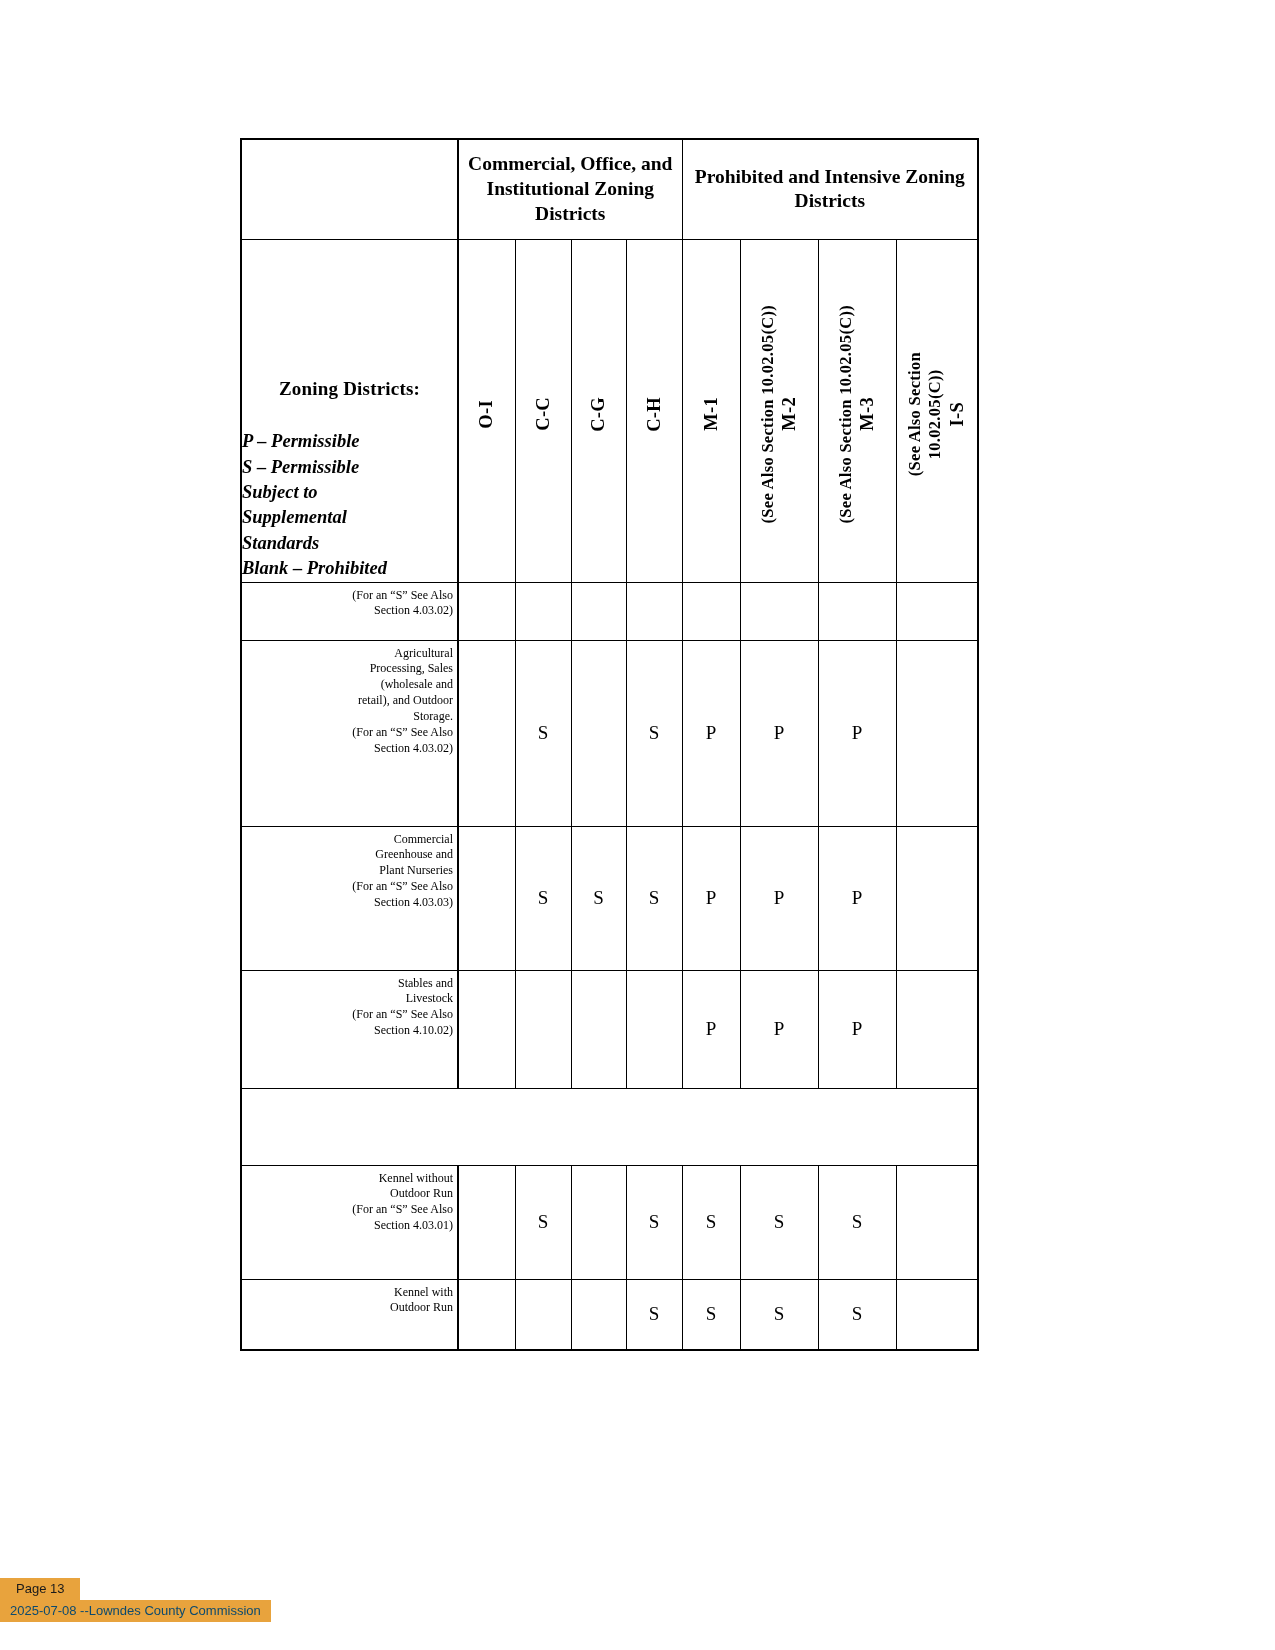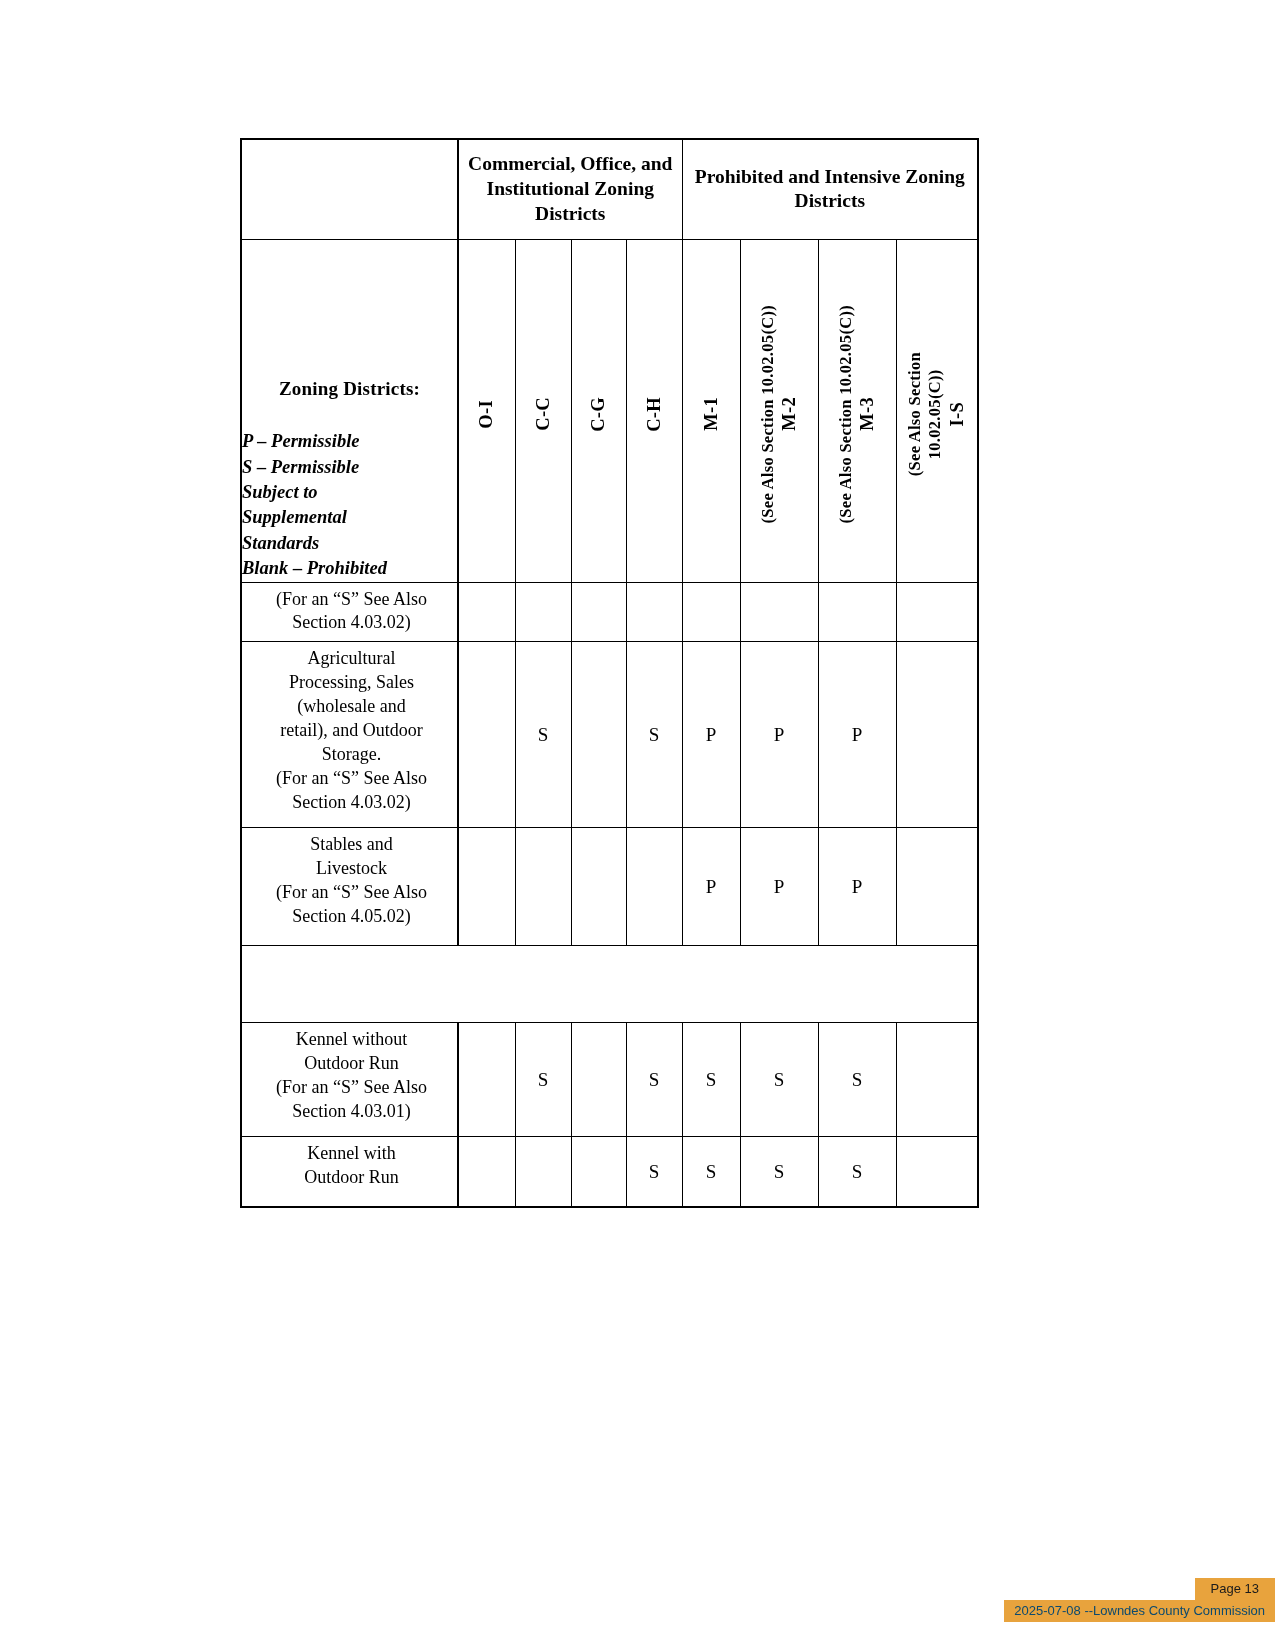--- a/index.html
+++ b/index.html
@@ -122,24 +122,24 @@
     text-align: center;
     letter-spacing: 0.3px;
   }
   .rot.small {
     font-size: 16.5px;
   }
 
   
   .data-row td.rlabel {
     padding: 5px 4px 6px 8px;
-    text-align: center;
+    text-align: right;
     vertical-align: top;
     white-space: pre-line;
-    font-size: 18px;
+    font-size: 12px;
     line-height: 1.33;
     border-right: 2.5px solid #000;
   }
   .data-row td.mark {
     text-align: center;
     vertical-align: middle;
     font-size: 19px;
   }
 
   
@@ -167,21 +167,21 @@
   .clip-bottom {
     overflow: hidden;
   }
 
   
   .footer-stamp {
     position: absolute;
     left: 0;
     right: 0;
     bottom: 28px;
-    text-align: right;
+    text-align: left;
   }
   .stamp-page {
     display: inline-block;
     background: #e8a33d;
     color: #1b1b1b;
     font-family: "Liberation Sans", sans-serif;
     font-size: 13px;
     line-height: 1.45;
     padding: 2px 16px 1px 16px;
   }
@@ -308,26 +308,41 @@
         <td class="mark"></td>
         <td class="mark">S</td>
         <td class="mark"></td>
         <td class="mark">S</td>
         <td class="mark">P</td>
         <td class="mark">P</td>
         <td class="mark">P</td>
         <td class="mark"></td>
       </tr>
 
+      <tr class="data-row row-h3">
+        <td class="rlabel">Commercial
+Greenhouse and
+Plant Nurseries
+(For an “S” See Also
+Section 4.03.03)</td>
+        <td class="mark"></td>
+        <td class="mark">S</td>
+        <td class="mark">S</td>
+        <td class="mark">S</td>
+        <td class="mark">P</td>
+        <td class="mark">P</td>
+        <td class="mark">P</td>
+        <td class="mark"></td>
+      </tr>
 
       <tr class="data-row row-h4">
         <td class="rlabel">Stables and
 Livestock
 (For an “S” See Also
-Section 4.05.02)</td>
+Section 4.10.02)</td>
         <td class="mark"></td>
         <td class="mark"></td>
         <td class="mark"></td>
         <td class="mark"></td>
         <td class="mark">P</td>
         <td class="mark">P</td>
         <td class="mark">P</td>
         <td class="mark"></td>
       </tr>
 

